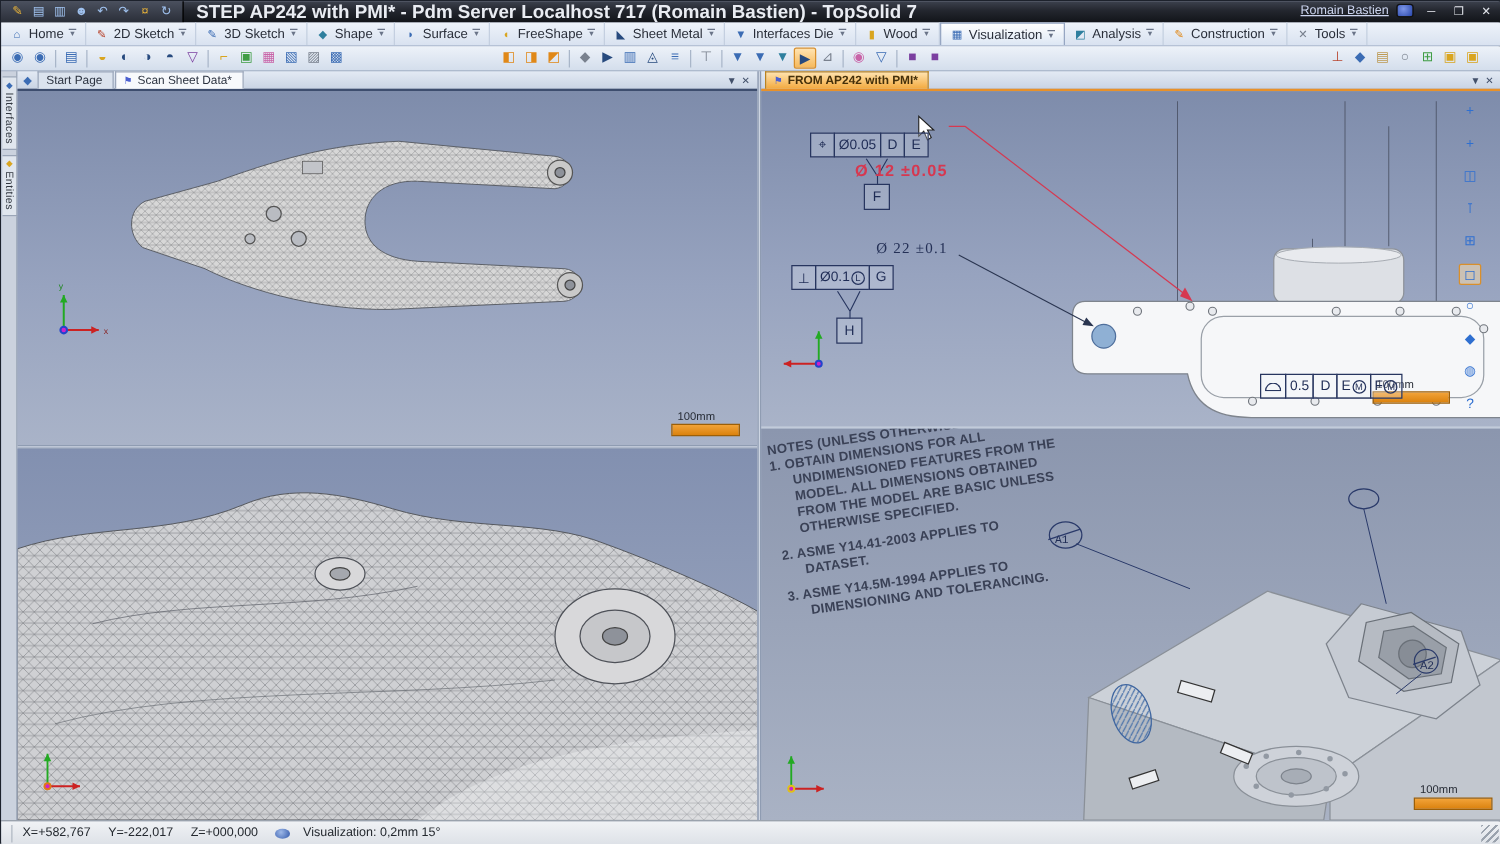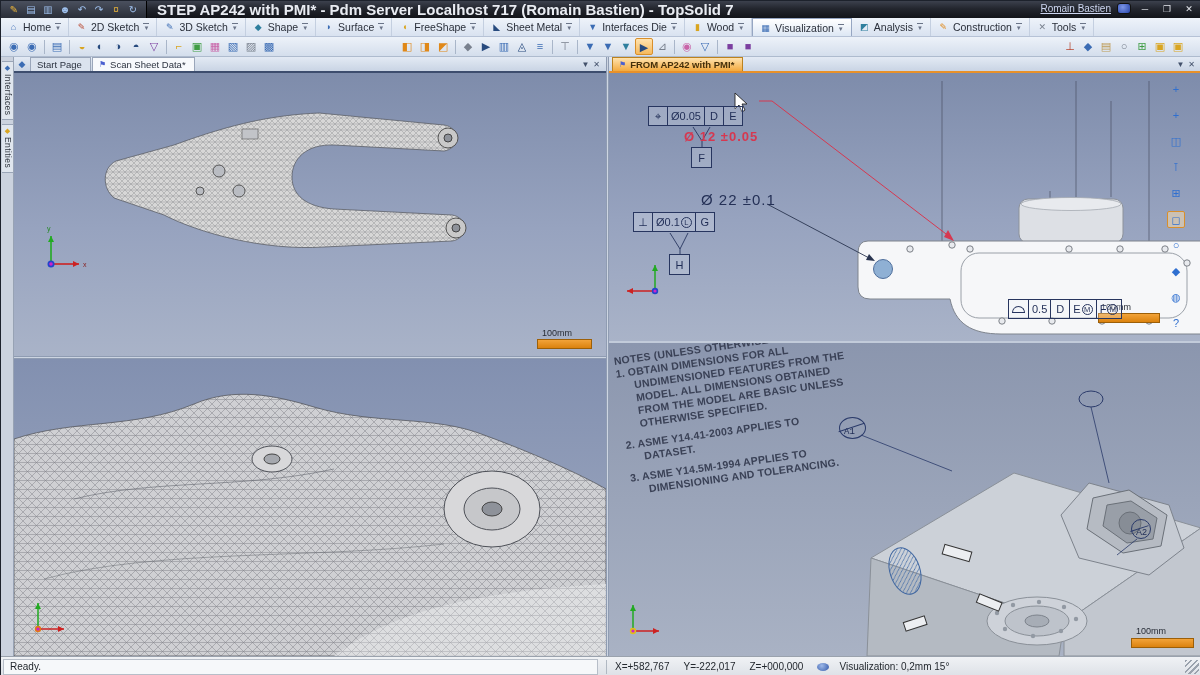--- a/index.html
+++ b/index.html
@@ -98,21 +98,21 @@
 
   
   .fcf { position:absolute; display:flex; }
   .fcf .cell { border:1px solid #27355f; margin-left:-1px; height:20px; min-width:20px;
     display:flex; align-items:center; justify-content:center; font-size:11px; color:#1f2c55;
     background:rgba(238,243,250,.25); padding:0 3px; white-space:nowrap; }
   .datum-box { position:absolute; width:21px; height:21px; border:1px solid #27355f;
     display:flex; align-items:center; justify-content:center; font-size:11px; color:#1f2c55;
     background:rgba(238,243,250,.2); }
   .dim-red { position:absolute; font-size:13px; color:#d63850; font-weight:bold; letter-spacing:1px; }
-  .dim-navy { position:absolute; font-size:15px; color:#243056; letter-spacing:1px; }
+  .dim-navy { position:absolute; font-size:12px; color:#243056; letter-spacing:1px;font-family:Liberation Serif, serif; }
   .mc { display:inline-flex; width:11px; height:11px; border:1px solid #27355f; border-radius:50%;
     font-size:7.5px; align-items:center; justify-content:center; margin-left:1px; }
   .prof-sym { width:13px; height:7px; border:1.5px solid #27355f; border-bottom:1.5px solid #27355f;
     border-radius:13px 13px 0 0; }
 
   
   .notes { position:absolute; left:4px; top:12px; width:300px; transform:rotate(-8deg);
     transform-origin:0 0; color:#3a4156; font-size:10.5px; line-height:13px; font-weight:bold;
     letter-spacing:.2px; }
   .nl.ind { margin-left:17px; }
@@ -581,21 +581,20 @@
       <span class="rt-btn">⊞</span>
       <span class="rt-btn sel">◻</span>
       <span class="rt-btn">○</span>
       <span class="rt-btn">◆</span>
       <span class="rt-btn i-pink">◍</span>
       <span class="rt-btn">?</span>
     </div>
   </div>
 
   <div class="statusbar">
-    <div class="st-ready">Ready.</div>
     <div class="st-sep"></div>
     <span class="st-coord">X=+582,767</span>
     <span class="st-coord">Y=-222,017</span>
     <span class="st-coord">Z=+000,000</span>
     <span class="st-ico"></span>
     <span>Visualization: 0,2mm 15°</span>
     <div class="grip"></div>
   </div>
 
 </div>

